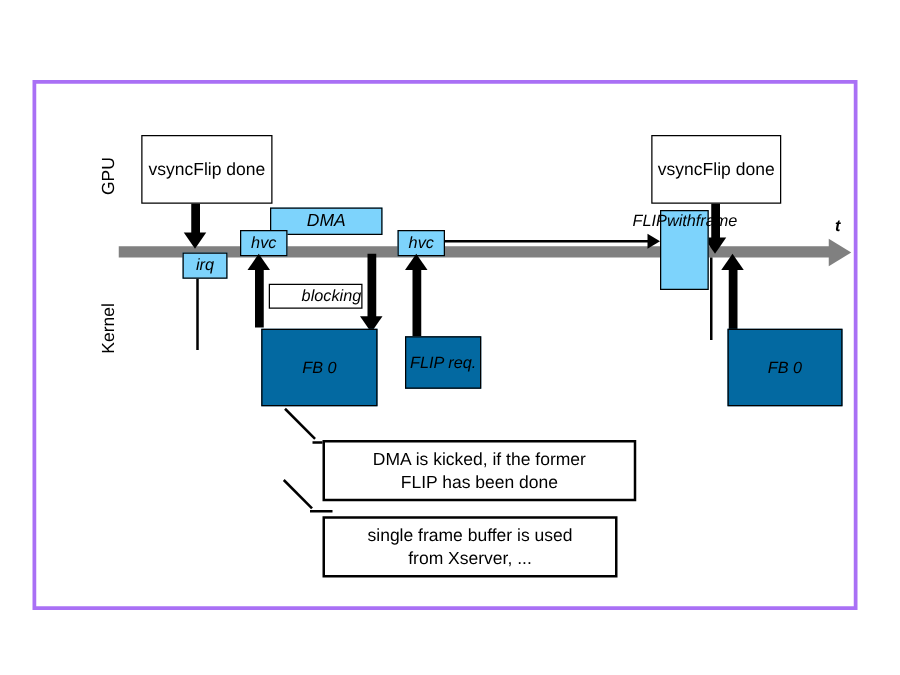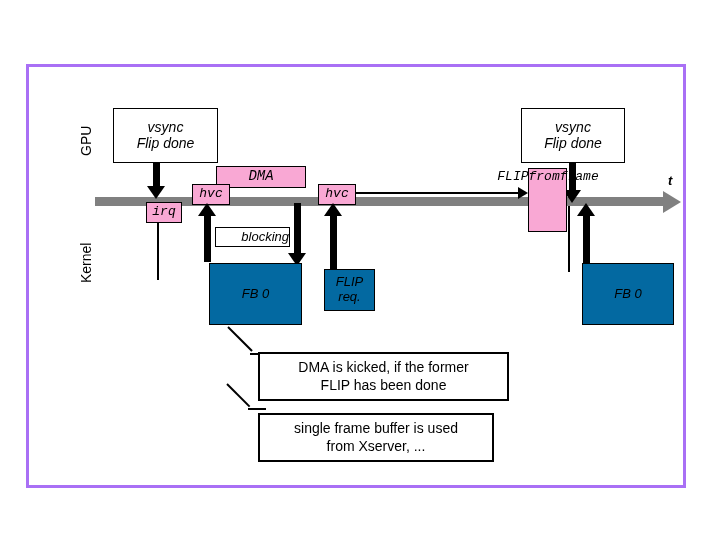--- a/index.html
+++ b/index.html
@@ -68,27 +68,25 @@
     box-sizing: border-box;
     border: 1px solid #000;
     display: flex;
     align-items: center;
     justify-content: center;
     text-align: center;
     color: #000;
     line-height: 1.12;
   }
   .box-white { background: #ffffff; }
-  .box-blue  { background: #f9a8d4; font-family: Liberation Mono, monospace; }
+  .box-blue  { background: #7dd3fc; }
   .box-lav   { background: #0369a1; }
 
   .vsync-box {
     font-size: 14px;
-    font-style: italic;
-    flex-direction: column;
   }
   .small-blue {
     font-size: 13px;
     font-style: italic;
   }
   .dma-box { font-size: 14px; font-style: italic; }
   .blocking-box { font-size: 13px; font-style: italic; }
   .fb-box { font-size: 13px; font-style: italic; }
   .flipreq-box { font-size: 13px; font-style: italic; }
   .flip-sync-box {
@@ -195,21 +193,21 @@
   <div class="box box-blue small-blue" style="left:318px; top:184px; width:38px; height:21px;">
     <span>hvc</span>
   </div>
 
   <div class="box box-blue small-blue" style="left:146px; top:202px; width:36px; height:21px;">
     <span>irq</span>
   </div>
 
   <div class="box box-blue flip-sync-box" style="left:528px; top:168px; width:39px; height:64px;">
     <span>FLIP</span>
-    <span>from</span>
+    <span>with</span>
     <span>frame</span>
   </div>
 
   <div class="hline-thin" style="left:356px; top:192px; width:165px;"></div>
   <div class="arrowhead-right-thin" style="left:518px; top:187px;"></div>
 
   <div class="vline-thick" style="left:204px; top:214px; height:48px;"></div>
   <div class="arrowhead-up" style="left:198px; top:203px;"></div>
 
   <div class="vline-thick" style="left:294px; top:203px; height:52px;"></div>
@@ -225,21 +223,21 @@
   <div class="vline-thin" style="left:568px; top:206px; height:66px;"></div>
 
   <div class="box box-white blocking-box" style="left:215px; top:227px; width:75px; height:20px;justify-content:flex-end;">
     <span>blocking</span>
   </div>
 
   <div class="box box-lav fb-box" style="left:209px; top:263px; width:93px; height:62px;">
     <span>FB 0</span>
   </div>
 
-  <div class="box box-lav flipreq-box" style="left:324px; top:269px; width:51px; height:42px;">
+  <div class="box box-lav flipreq-box" style="left:324px; top:269px; width:61px; height:42px;">
     <span>FLIP req.</span>
   </div>
 
   <div class="box box-lav fb-box" style="left:582px; top:263px; width:92px; height:62px;">
     <span>FB 0</span>
   </div>
 
   <div class="leader" style="left:228px; top:326px; width:34px; transform:rotate(45deg);"></div>
   <div class="hline-thin" style="left:250px; top:353px; width:18px;"></div>
 

